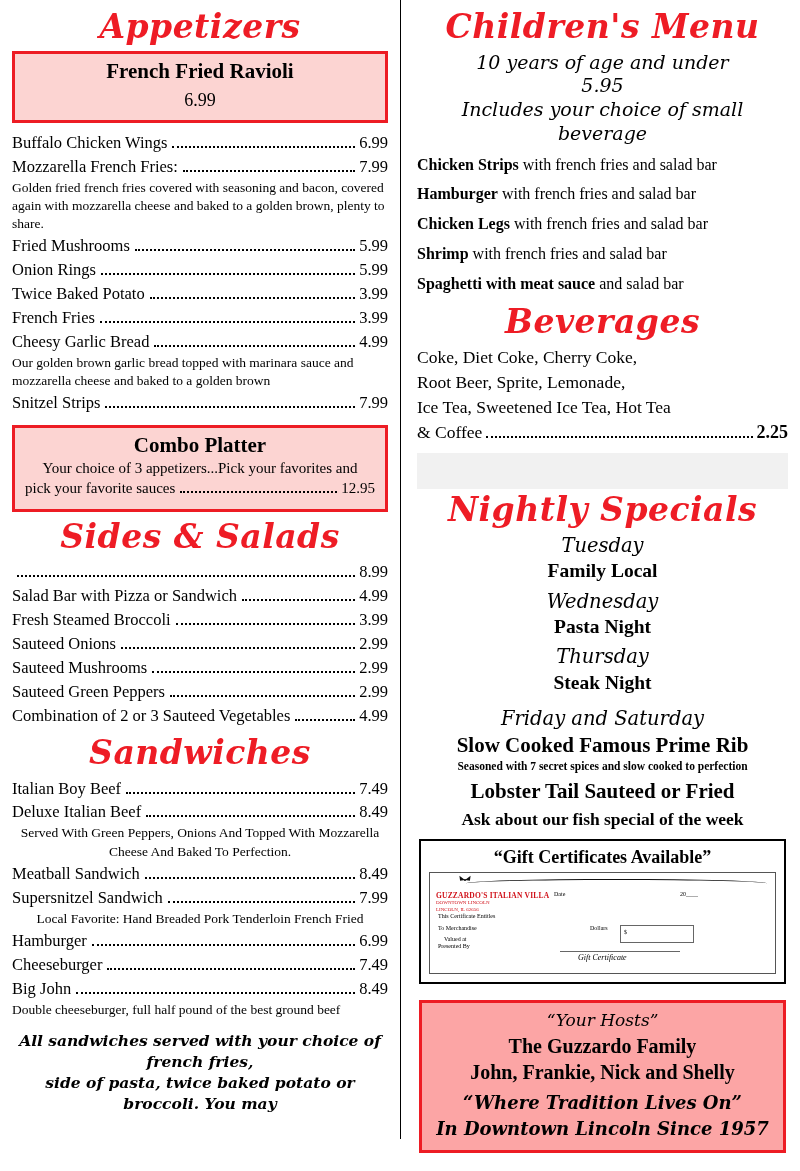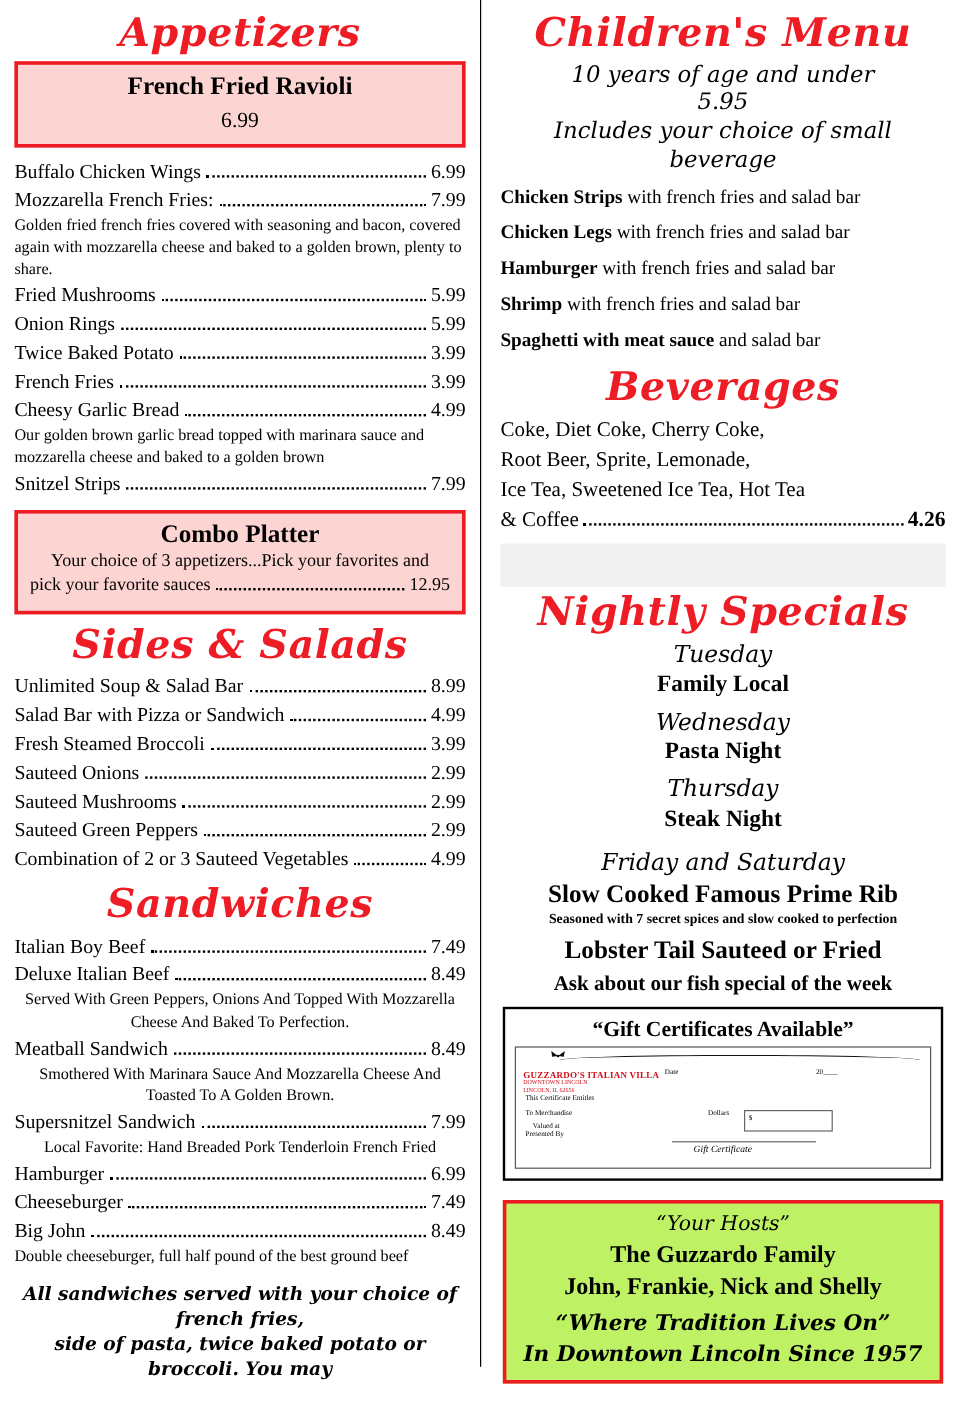--- a/index.html
+++ b/index.html
@@ -210,21 +210,21 @@
   .cert .f1 { position:absolute; left: 8px; top: 46px; width: 200px; }
   .cert .f2 { position:absolute; left: 8px; top: 58px; width: 120px; }
   .cert .f3 { position:absolute; left: 8px; top: 72px; width: 90px; }
   .cert .sigline { position:absolute; left: 130px; top: 78px; width: 120px; border-bottom:.8px solid #666;}
   .cert .dollarbox { position:absolute; left: 190px; top: 52px; width: 72px; height: 16px; border: 1px solid #666; }
   .cert .txt { position: absolute; }
 
   
   .hosts-box {
     border: 3px solid #ed1c24;
-    background: #bef264;
+    background: #fca5a5;
     margin: 10px 2px 0 2px;
     padding: 7px 8px 9px 8px;
     text-align: center;
   }
   .hosts-quote {
     font-family: "DejaVu Serif", serif;
     font-style: italic;
     font-size: 17px;
     margin-bottom: 3px;
   }
@@ -319,21 +319,20 @@
         <span class="name">pick your favorite sauces</span>
         <span class="leader"></span>
         <span class="price">12.95</span>
       </div>
     </div>
 
     <div class="script-head">Sides &amp; Salads</div>
 
     <div>
       <div class="row">
-        <span class="name">Unlimited Soup &amp; Salad Bar</span>
         <span class="leader"></span>
         <span class="price">8.99</span>
       </div>
       <div class="row">
         <span class="name">Salad Bar with Pizza or Sandwich</span>
         <span class="leader"></span>
         <span class="price">4.99</span>
       </div>
       <div class="row">
         <span class="name">Fresh Steamed Broccoli</span>
@@ -374,21 +373,20 @@
         <span class="name">Deluxe Italian Beef</span>
         <span class="leader"></span>
         <span class="price">8.49</span>
       </div>
       <div class="desc" style="text-align:center">Served With Green Peppers, Onions And Topped With Mozzarella Cheese And Baked To Perfection.</div>
       <div class="row">
         <span class="name">Meatball Sandwich</span>
         <span class="leader"></span>
         <span class="price">8.49</span>
       </div>
-      <div class="desc" style="text-align:center">Smothered With Marinara Sauce And Mozzarella Cheese And Toasted To A Golden Brown.</div>
       <div class="row">
         <span class="name">Supersnitzel Sandwich</span>
         <span class="leader"></span>
         <span class="price">7.99</span>
       </div>
       <div class="desc" style="text-align:center">Local Favorite: Hand Breaded Pork Tenderloin French Fried</div>
       <div class="row">
         <span class="name">Hamburger</span>
         <span class="leader"></span>
         <span class="price">6.99</span>
@@ -420,46 +418,46 @@
     <div class="child-sub">10 years of age and under</div>
     <div class="child-sub">5.95</div>
     <div class="child-sub">Includes your choice of small beverage</div>
 
     <div>
       <div class="child-item">
         <b>Chicken Strips</b>
         <span>with french fries and salad bar</span>
       </div>
       <div class="child-item">
+        <b>Hamburger</b>
+        <span>with french fries and salad bar</span>
+      </div>
+      <div class="child-item">
         <b>Chicken Legs</b>
-        <span>with french fries and salad bar</span>
-      </div>
-      <div class="child-item">
-        <b>Hamburger</b>
         <span>with french fries and salad bar</span>
       </div>
       <div class="child-item">
         <b>Shrimp</b>
         <span>with french fries and salad bar</span>
       </div>
       <div class="child-item">
         <b>Spaghetti with meat sauce</b>
         <span>and salad bar</span>
       </div>
     </div>
 
     <div class="script-head" style="margin-top:10px">Beverages</div>
     <div class="bev-lines">
       <div>Coke, Diet Coke, Cherry Coke,</div>
       <div>Root Beer, Sprite, Lemonade,</div>
       <div>Ice Tea, Sweetened Ice Tea, Hot Tea</div>
       <div class="bev-last">
         <span>&amp; Coffee</span>
         <span class="leader"></span>
-        <span class="price">4.26</span>
+        <span class="price">2.25</span>
       </div>
     </div>
 
     <div class="grey-band"></div>
 
     <div class="script-head" style="margin-top:4px">Nightly Specials</div>
 
     <div>
       <div class="spec-day">Tuesday</div>
       <div class="spec-name">Family Local</div>

